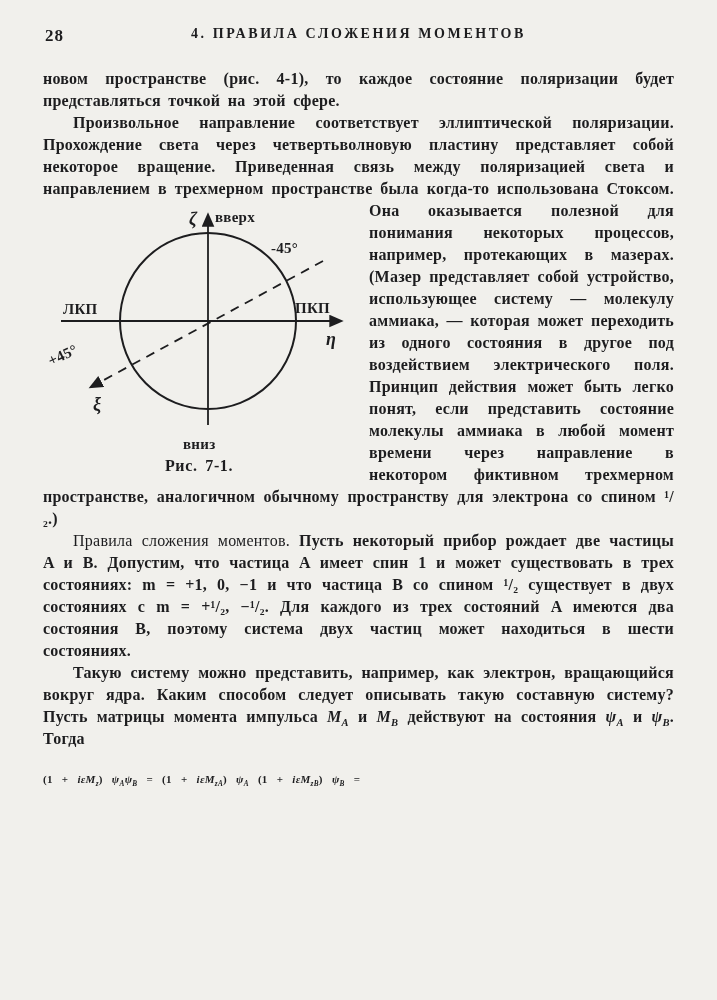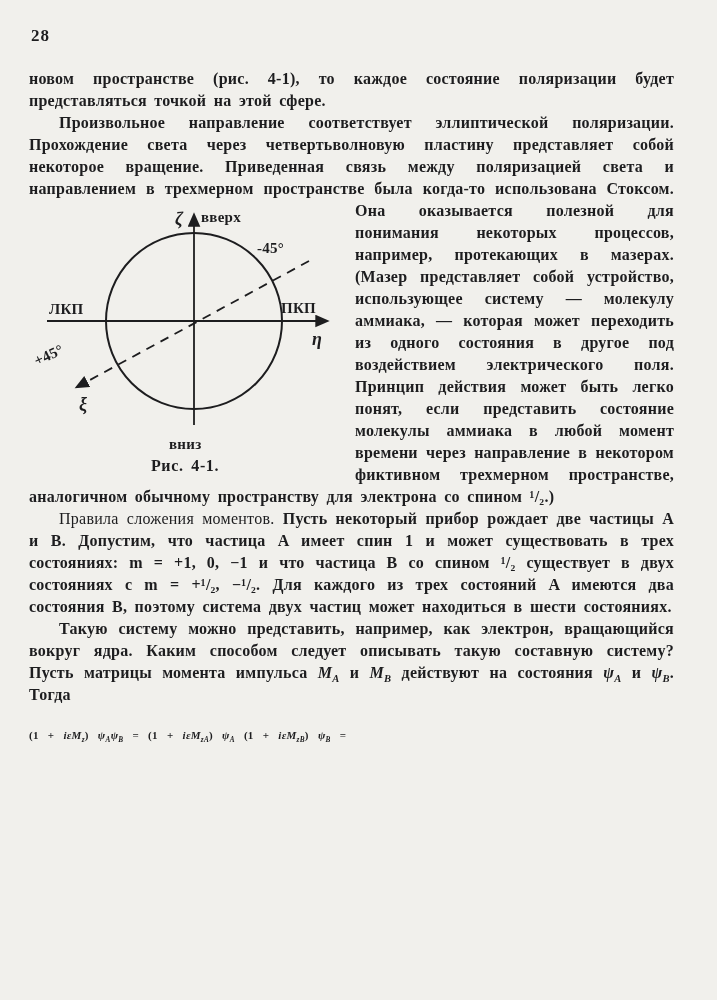--- a/index.html
+++ b/index.html
@@ -5,21 +5,21 @@
   html,body{margin:0;padding:0;background:#dddcd8;}
   .page{
     position:relative;
     width:717px;height:1000px;
     margin:0 auto;
     background:#f1f0ec;
     color:#1d1d1f;
     font-family:"Liberation Serif", serif;
     font-weight:bold;
     box-sizing:border-box;
-    padding:26px 43px 0 29px;
+    padding:26px 43px 0 43px;
     overflow:hidden;
   }
   .header{position:relative;height:22px;margin-bottom:20px;}
   .page-num{position:absolute;left:2px;top:0;font-size:17px;letter-spacing:1px;}
   .running-title{text-align:center;font-size:14px;letter-spacing:2.6px;}
   .body-text p{
     margin:0;
     text-align:justify;
     font-size:16px;
     line-height:22px;
@@ -48,20 +48,21 @@
   .it{font-style:italic;}
   sub{font-size:66%;line-height:0;}
 </style>
 </head>
 <body>
 
 <div class="page">
 
   <div class="header">
     <span class="page-num">28</span>
+    <div class="running-title">4. ПРАВИЛА СЛОЖЕНИЯ МОМЕНТОВ</div>
   </div>
 
   <div class="body-text">
 
     <p><span>новом пространстве (рис. 4-1), то каждое состояние поляризации будет представляться точкой на этой сфере.</span></p>
 
     <p class="ind"><span>Произвольное направление соответствует эллиптической поляризации. Прохождение света через четвертьволновую пластину представляет собой некоторое вращение. Приведенная связь между поляризацией света и направлением в трехмерном пространстве была когда-то использована Стоксом. Она оказывается полезной для</span>
       <span class="fig">
         <svg width="312" height="252" viewBox="0 0 312 252">
           <defs>
@@ -76,21 +77,21 @@
           <text x="146" y="22" class="greek">ζ</text>
           <text x="172" y="19">вверх</text>
           <text x="228" y="50">-45°</text>
           <text x="20" y="111">ЛКП</text>
           <text x="252" y="110">ПКП</text>
           <text x="283" y="142" class="greek">η</text>
           <text x="8" y="163" transform="rotate(-25 8 163)">+45°</text>
           <text x="50" y="207" class="greek">ξ</text>
           <text x="140" y="246">вниз</text>
         </svg>
-        <span class="fig-caption">Рис. 4-1.</span>
+        <span class="fig-caption">Рис. 7-1.</span>
       </span><span>понимания некоторых процессов, например, протекающих в мазерах. (Мазер представляет собой устройство, использующее систему — молекулу аммиака, — которая может переходить из одного состояния в другое под воздействием электрического поля. Принцип действия может быть легко понят, если представить состояние молекулы аммиака в любой момент времени через направление в некотором фиктивном трехмерном пространстве, аналогичном обычному пространству для электрона со спином ¹/₂.)</span></p>
 
     <p class="ind"><span class="lead">Правила сложения моментов.</span><span> Пусть некоторый прибор рождает две частицы A и B. Допустим, что частица A имеет спин 1 и может существовать в трех состояниях: m = +1, 0, −1 и что частица B со спином ¹/₂ существует в двух состояниях с m = +¹/₂, −¹/₂. Для каждого из трех состояний A имеются два состояния B, поэтому система двух частиц может находиться в шести состояниях.</span></p>
 
     <p class="ind"><span>Такую систему можно представить, например, как электрон, вращающийся вокруг ядра. Каким способом следует описывать такую составную систему? Пусть матрицы момента импульса </span><span class="it">M</span><sub class="it">A</sub><span> и </span><span class="it">M</span><sub class="it">B</sub><span> действуют на состояния </span><span class="it">ψ</span><sub class="it">A</sub><span> и </span><span class="it">ψ</span><sub class="it">B</sub><span>. Тогда</span></p>
 
   </div>
 
   <div class="equations">
     <div class="eq eq1"><span>(1 + </span><span class="it">iεM</span><sub class="it">z</sub><span>) </span><span class="it">ψ</span><sub class="it">A</sub><span class="it">ψ</span><sub class="it">B</sub><span> = (1 + </span><span class="it">iεM</span><sub class="it">zA</sub><span>) </span><span class="it">ψ</span><sub class="it">A</sub><span> (1 + </span><span class="it">iεM</span><sub class="it">zB</sub><span>) </span><span class="it">ψ</span><sub class="it">B</sub><span> =</span></div>

